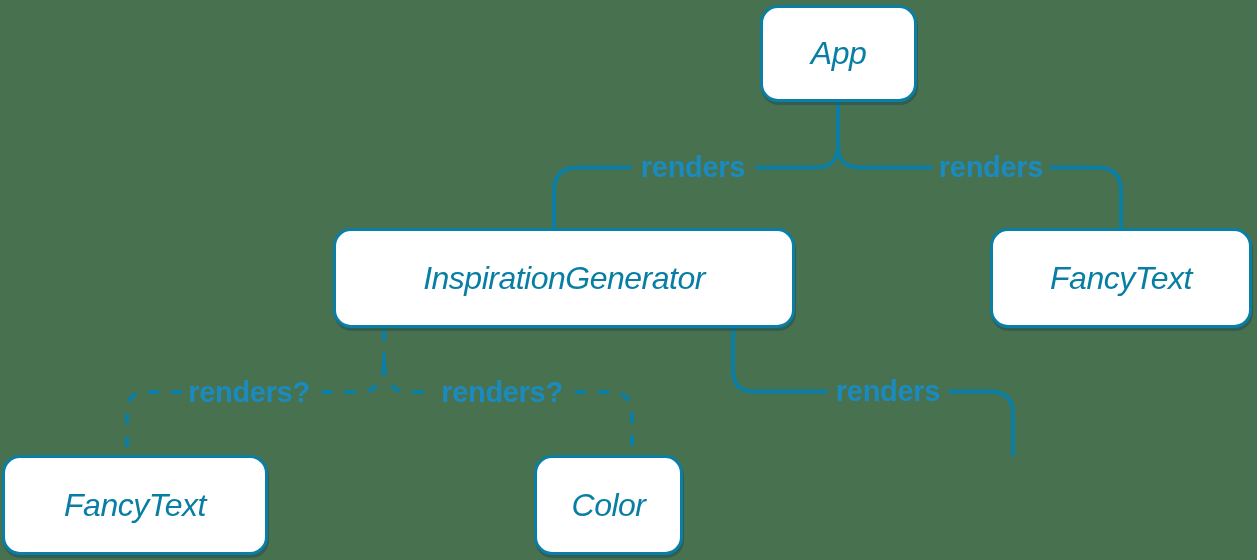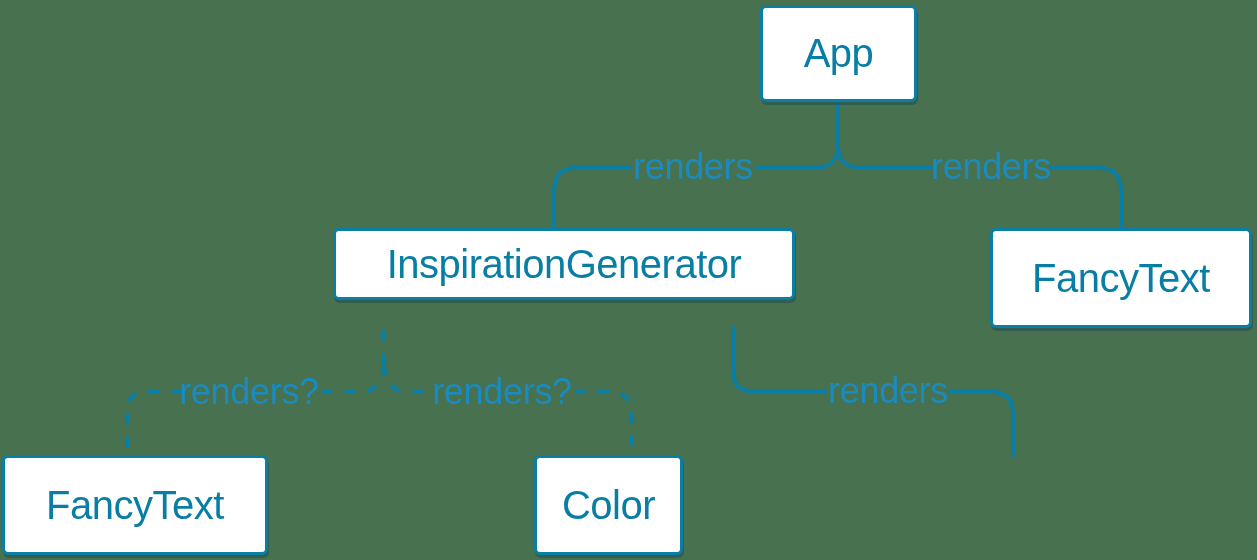--- a/index.html
+++ b/index.html
@@ -25,40 +25,41 @@
     stroke-linecap:round;
   }
   svg.edges path.dashed{
     stroke-dasharray:11 12;
     stroke-linecap:butt;
   }
   .node{
     position:absolute;
     background:var(--node-fill);
     border:3.5px solid var(--node-border);
-    border-radius:6px;
+    border-radius:18px;
     box-shadow:1px 3px 0 rgba(10,60,85,0.35);
     display:flex;align-items:center;justify-content:center;
     color:var(--node-text);
-    font-size:40px;
+    font-size:32px;
     letter-spacing:-0.5px;
     box-sizing:border-box;
+    font-style:italic;
   }
   .node-app{left:760px;top:5px;width:157px;height:97px;}
-  .node-inspiration-generator{left:333px;top:228px;width:462px;height:72px;}
+  .node-inspiration-generator{left:333px;top:228px;width:462px;height:100px;}
   .node-fancy-text-top{left:990px;top:228px;width:262px;height:100px;}
   .node-fancy-text-bottom{left:2px;top:455px;width:266px;height:100px;}
   .node-color{left:534px;top:455px;width:149px;height:100px;}
   .node-copyright{left:881px;top:455px;width:264px;height:95px;}
   .edge-label{
     position:absolute;
     transform:translate(-50%,-50%);
     color:var(--edge-label);
-    font-size:36px;
-    font-weight:normal;
+    font-size:29px;
+    font-weight:bold;
     letter-spacing:-0.3px;
     white-space:nowrap;
   }
   .lbl-renders-left{left:693px;top:167px;}
   .lbl-renders-right{left:991px;top:167px;}
   .lbl-renders-q-left{left:249px;top:392px;}
   .lbl-renders-q-right{left:502px;top:392px;}
   .lbl-renders-copyright{left:888px;top:391px;}
 </style>
 </head>

